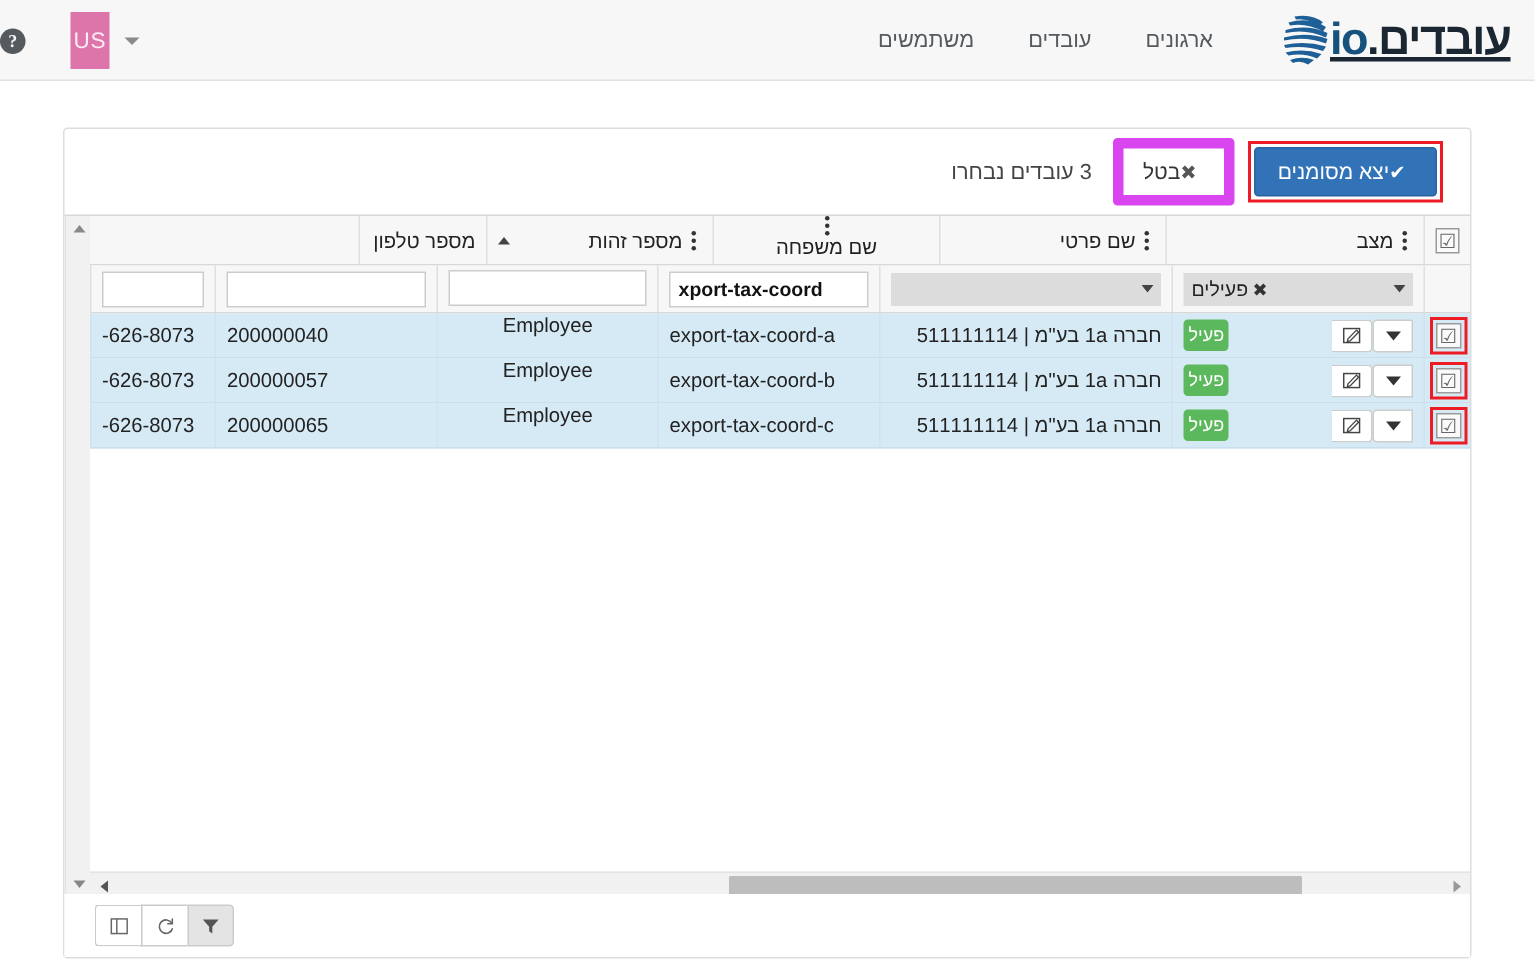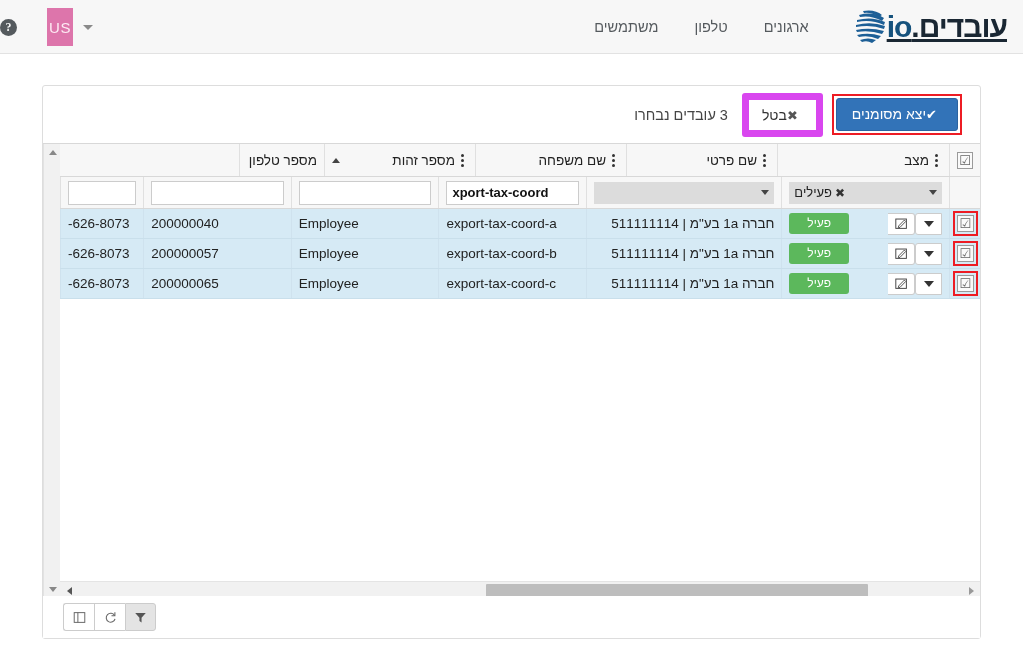--- a/index.html
+++ b/index.html
@@ -170,21 +170,21 @@
     border-left: 1px solid #cfe2ee;
     overflow: hidden; white-space: nowrap;
   }
   .cell.num { justify-content: flex-start; direction: ltr; }
   .cell.rtl-txt { justify-content: flex-start; }
   .cell.center { justify-content: center; }
 
   .badge-active {
     background: #5cb85c; color: #fff;
     font-size: 12px; border-radius: 3px;
-    padding: 2px 18px; line-height: 1.4; white-space: nowrap;
+    padding: 2px 3px; line-height: 1.4; white-space: nowrap;
   }
   .act-group { display: flex; }
   .act-btn {
     width: 27px; height: 22px; background: #fff;
     border: 1px solid #ccc; display: flex;
     align-items: center; justify-content: center; cursor: pointer;
   }
   .act-btn.edit { border-radius: 0 3px 3px 0; border-left: none; }
   .act-btn.drop { border-radius: 3px 0 0 3px; }
   .act-btn .caret {
@@ -199,21 +199,21 @@
     align-items: center; justify-content: center;
     font-size: 13px; color: #666; cursor: pointer; line-height: 1;
   }
   .chk-hl { border: 2px solid #ed1c24; padding: 2px; display: inline-flex; }
 
   
   .c-chk   { width: 31px; justify-content: center; }
   .c-state { width: 172px; }
   .c-org   { width: 200px; }
   .c-first { width: 151px; }
-  .c-last  { width: 151px; }
+  .c-last  { width: 151px; flex-direction: column; }
   .c-id    { width: 151px; }
   .c-phone { width: 85px; }
 
   
   .vscroll {
     position: absolute; left: 0; top: 0; bottom: 0; width: 17px;
     background: #f1f1f1; border-left: 1px solid #e2e2e2;
   }
   .vscroll .arr {
     position: absolute; left: 0; width: 17px; height: 17px;
@@ -287,21 +287,21 @@
         <path d="M3 16 Q18 12 32 17 L31 20 Q18 15 3 18 Z"></path>
         <path d="M3 21 Q17 18 31 22 L29 25 Q17 21 4 23 Z"></path>
         <path d="M4 26 Q16 23 28 27 L25 30 Q16 26 6 28 Z"></path>
         <path d="M7 31 Q15 28 23 31 L19 34 Q14 31 9 33 Z"></path>
       </g>
     </svg>
   </div>
 
   <div class="nav-links">
     <a href="#">ארגונים</a>
-    <a href="#">טלפון</a>
+    <a href="#">עובדים</a>
     <a href="#">משתמשים</a>
   </div>
 
   <div class="nav-left">
     <div class="avatar-caret"></div>
     <div class="avatar">US</div>
     <div class="help-icon">?</div>
   </div>
 </div>
 

